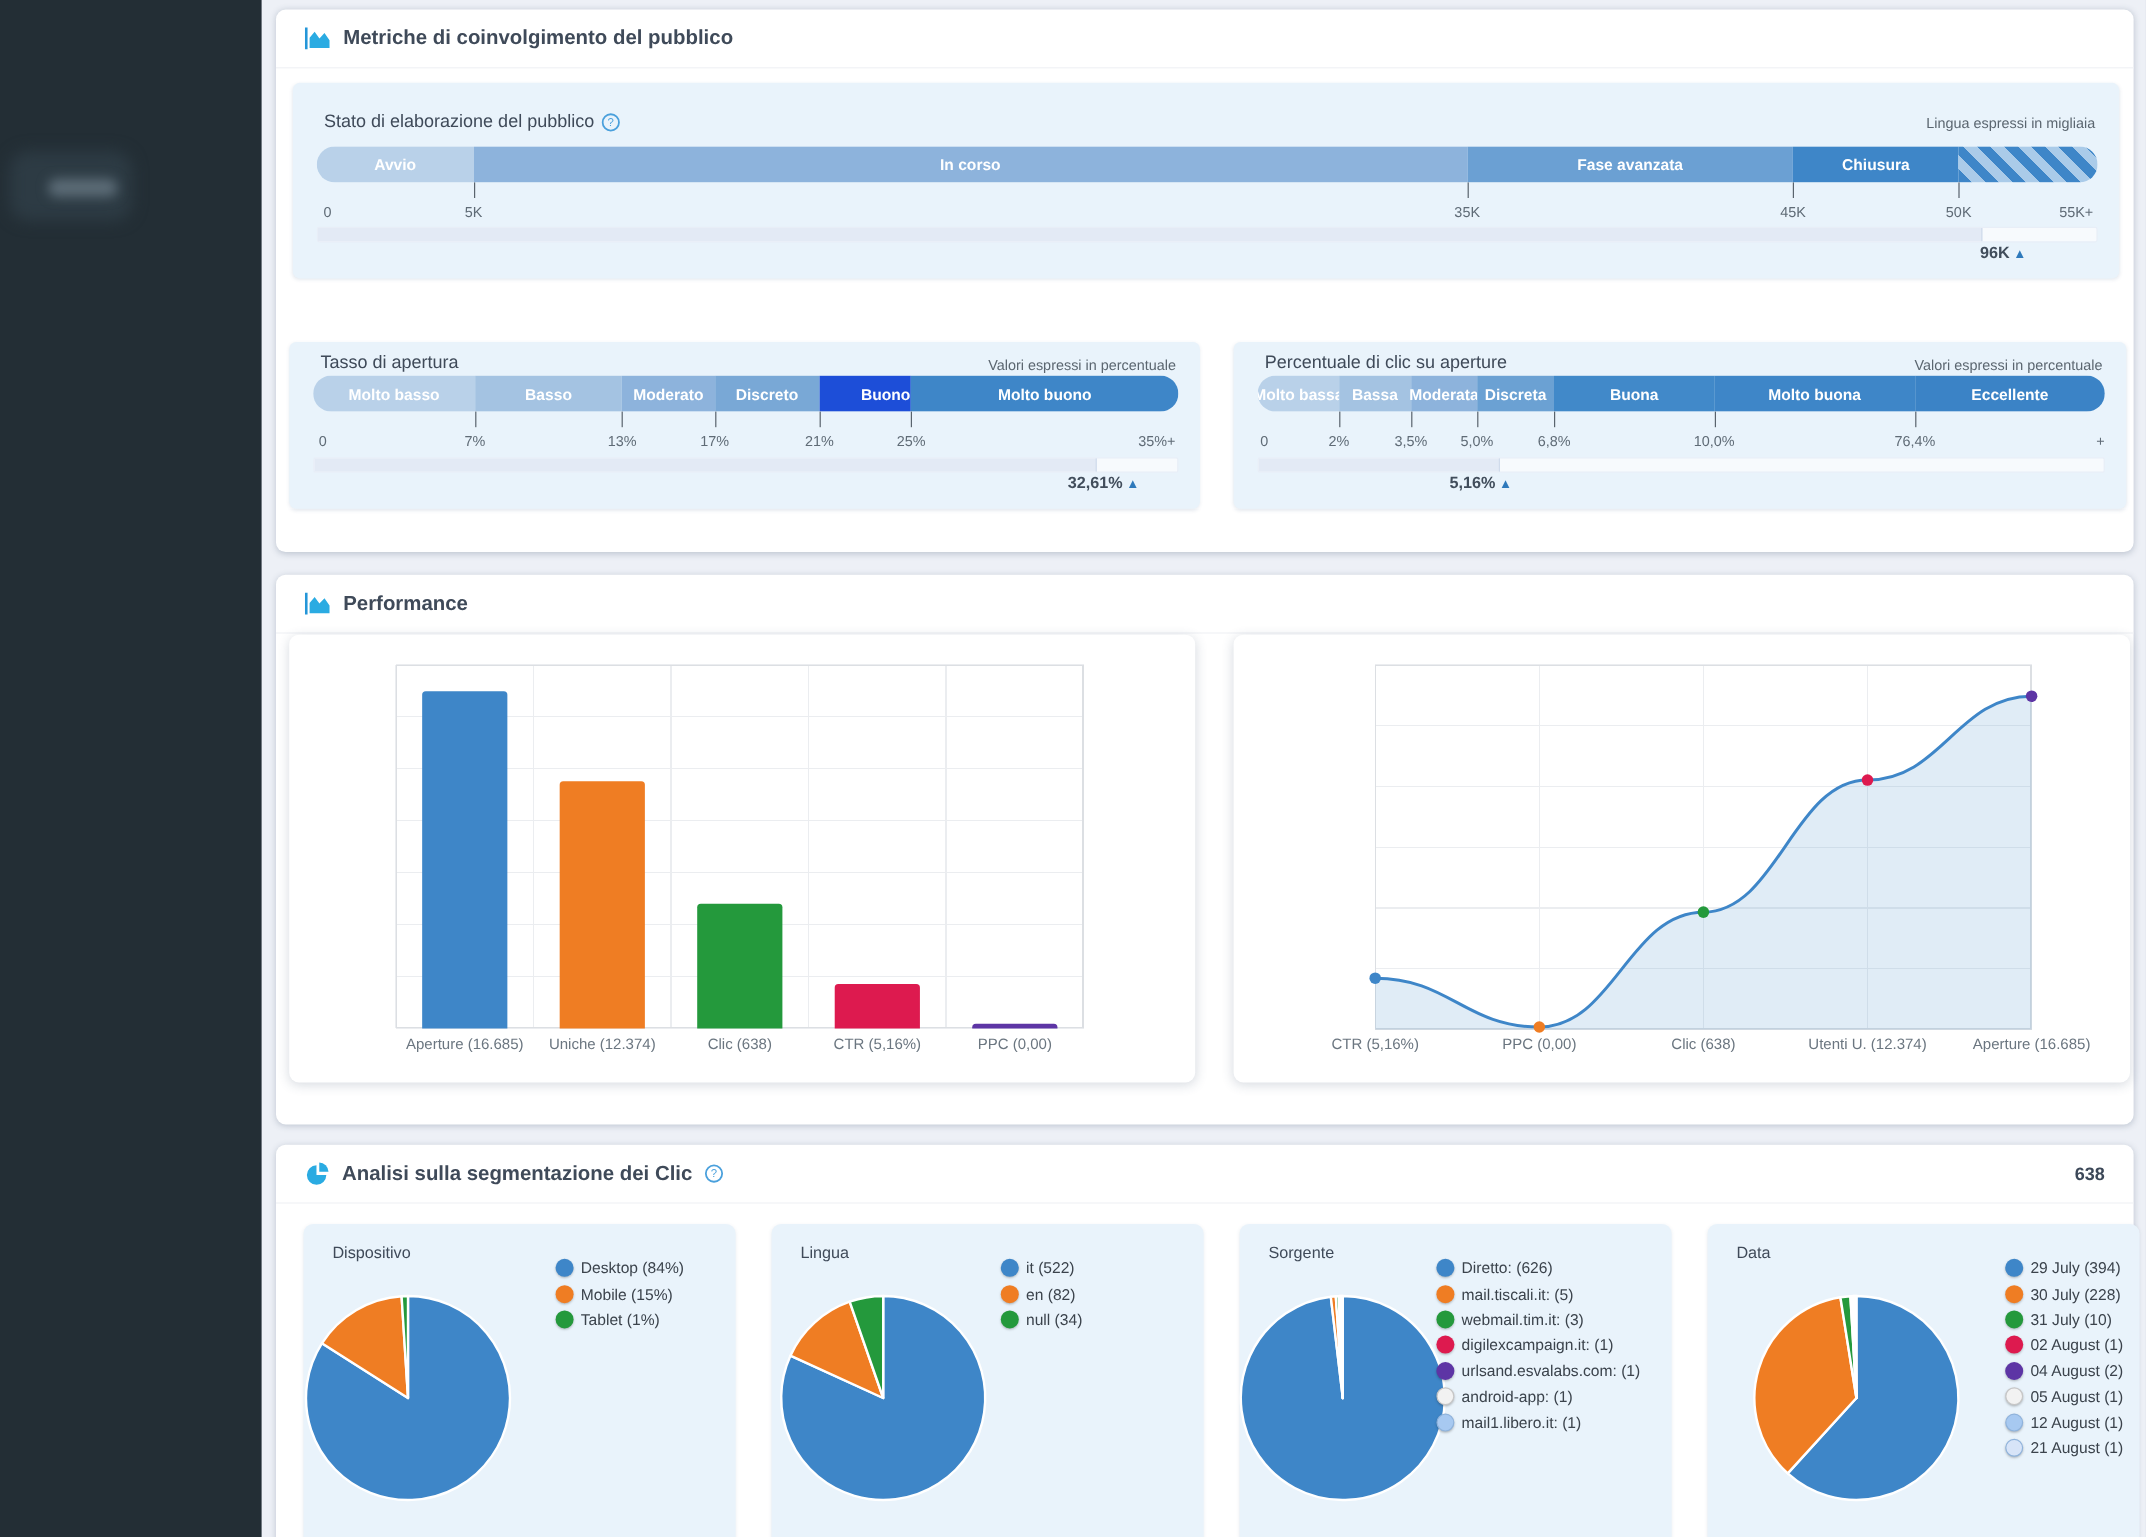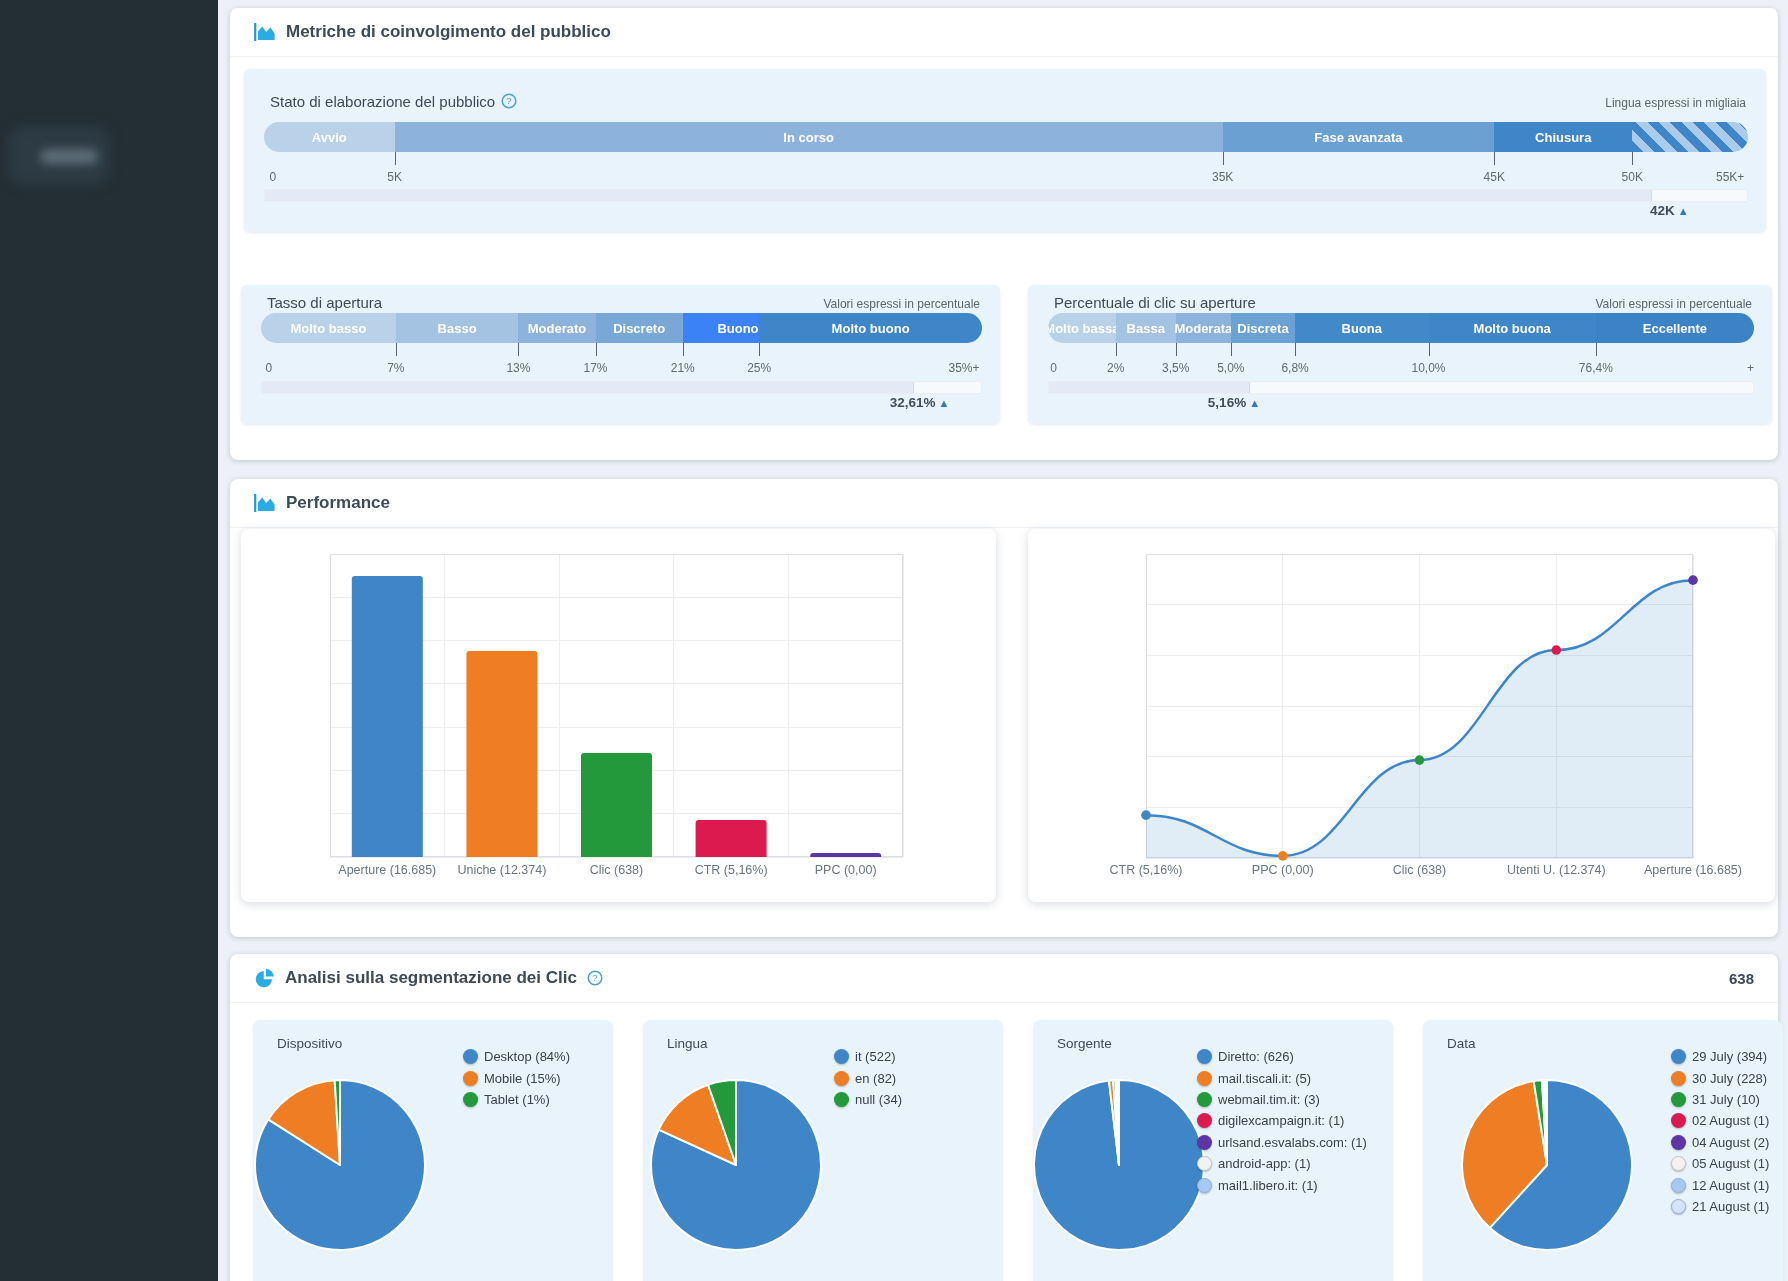--- a/index.html
+++ b/index.html
@@ -20,21 +20,21 @@
   .section-header { position:relative; height:49px; display:flex; align-items:center; gap:10px; padding:0 24px; border-bottom:1px solid #f0f2f5; }
   .section-title { font-size:17px; color:#3f4a59; }
   .section-total { position:absolute; right:24px; font-size:15px; font-weight:bold; color:#3c4858; }
 
   
   .gauge-card { position:absolute; background:#e9f3fb; border-radius:6px; box-shadow:0 1px 3px rgba(60,90,130,.12); }
   .g-main  { left:14px; right:12px; top:61px; height:163px; }
   .g-small { top:277px; height:139px; }
   #gaugeOpen { left:11px;  width:759px; }
   #gaugeClic { left:798px; right:6px; }
-  .gtitle { position:absolute; left:26px; display:flex; align-items:flex-start; gap:6px; font-size:15px; color:#3f4a59; }
+  .gtitle { position:absolute; left:26px; display:flex; align-items:flex-end; gap:6px; font-size:15px; color:#3f4a59; }
   .g-main .gtitle { top:24px; }  .g-small .gtitle { top:9px; }
   .gnote { position:absolute; right:20px; font-size:12px; color:#5b6670; }
   .g-main .gnote { top:27px; }  .g-small .gnote { top:12px; }
   .gbar, .gticks, .gtrack, .gvalue { position:absolute; left:20px; right:18px; }
   .gbar { height:30px; border-radius:15px; overflow:hidden; }
   .g-main .gbar { top:53px; }  .g-small .gbar { top:28px; }
   .gseg { position:absolute; top:0; height:100%; display:flex; align-items:center; justify-content:center; }
   .gseg span { color:#fff; font-size:13px; font-weight:600; white-space:nowrap; }
   .gseg.hatch { background:repeating-linear-gradient(45deg,#3e86c8 0 8px,#aacbe9 8px 16px); }
   .gticks { height:36px; }
@@ -126,42 +126,42 @@
             <div class="gticklabel" style="left: 64.6%;">35K</div>
             <div class="gtickmark" style="left: 82.9%;"></div>
             <div class="gticklabel" style="left: 82.9%;">45K</div>
             <div class="gtickmark" style="left: 92.2%;"></div>
             <div class="gticklabel" style="left: 92.2%;">50K</div>
             <div class="gticklabel" style="left: 98.8%;">55K+</div>
           </div>
         <div class="gtrack">
             <div class="gfill" style="width: 93.6%;"></div>
           </div>
-        <div class="gvalue" style="width: 93.6%;"><span class="gvtext">42K</span><span class="gtri">▲</span></div>
+        <div class="gvalue" style="width: 93.6%;"><span class="gvtext">96K</span><span class="gtri">▲</span></div>
       </div>
 
       <div class="gauge-card g-small" id="gaugeOpen">
         <div class="gtitle">
           <span>Tasso di apertura</span>
         </div>
         <div class="gnote">Valori espressi in percentuale</div>
         <div class="gbar">
             <div class="gseg" style="left: 0%; width: 18.7%; background: rgb(185, 209, 233);">
               <span>Molto basso</span>
             </div>
             <div class="gseg" style="left: 18.7%; width: 17%; background: rgb(164, 195, 226);">
               <span>Basso</span>
             </div>
             <div class="gseg" style="left: 35.7%; width: 10.7%; background: rgb(141, 179, 220);">
               <span>Moderato</span>
             </div>
             <div class="gseg" style="left: 46.4%; width: 12.1%; background: rgb(121, 168, 214);">
               <span>Discreto</span>
             </div>
-            <div class="gseg" style="left: 58.5%; width: 10.6%; background: #3b82f6; padding-left: 34px;">
+            <div class="gseg" style="left: 58.5%; width: 10.6%; background: #1d4ed8; padding-left: 34px;">
               <span>Buono</span>
             </div>
             <div class="gseg" style="left: 69.1%; width: 30.9%; background: rgb(62, 134, 200);">
               <span>Molto buono</span>
             </div>
           </div>
         <div class="gticks">
             <div class="gticklabel" style="left: 1.1%;">0</div>
             <div class="gtickmark" style="left: 18.7%;"></div>
             <div class="gticklabel" style="left: 18.7%;">7%</div>

